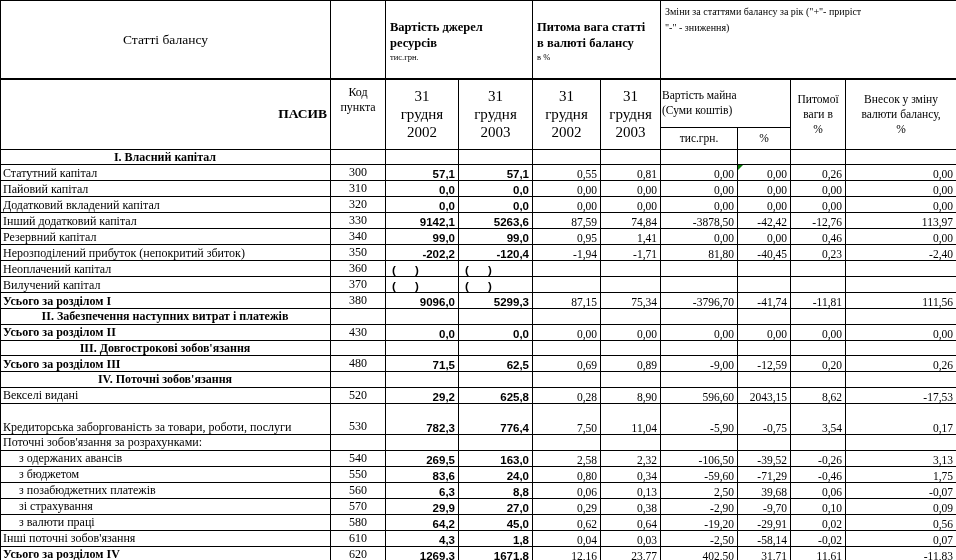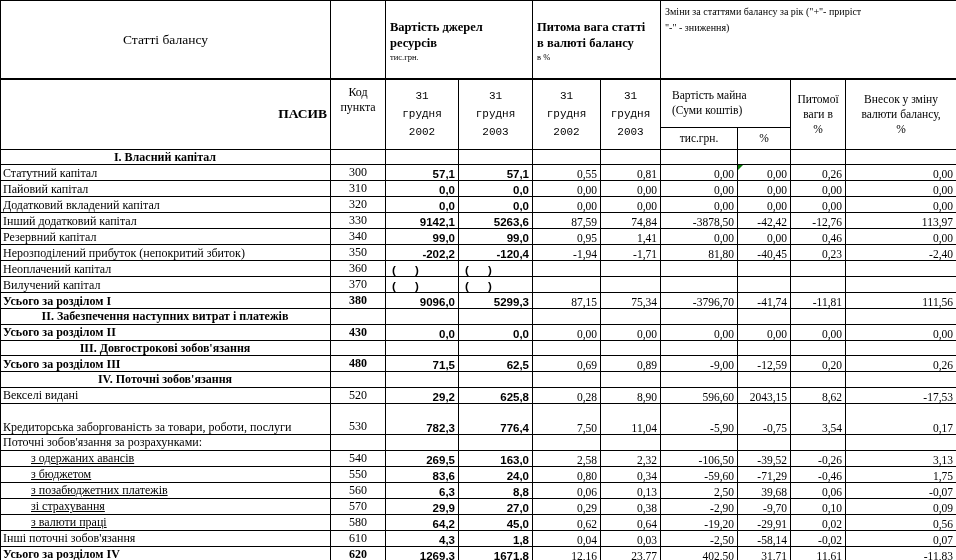--- a/index.html
+++ b/index.html
@@ -10,34 +10,34 @@
   thead tr.h1 td{border-bottom:2.5px solid #000;}
   tr.h1{height:52px;}
   tr.h2{height:48px;}
   tr.h3{height:22px;}
   .h-items{font-size:13.5px;text-align:center;vertical-align:middle;margin-top:32px;}
   .h-grp{vertical-align:top;font-weight:bold;font-size:12.5px;line-height:16px;white-space:pre-line;padding-top:2px;padding-left:4px;}
   .h-grp .unit{display:block;font-weight:normal;font-size:8.5px;line-height:10px;margin-top:1px;}
   .h-chg{font-size:10px;vertical-align:top;white-space:pre-line;line-height:16px;padding-top:3px;padding-left:4px;}
   .h-pasiv{font-weight:bold;font-size:13.5px;text-align:right;vertical-align:middle;}
   .h-code{text-align:center;vertical-align:top;font-size:12px;white-space:pre-line;line-height:15px;padding-top:5px;}
-  .h-date{text-align:center;font-size:11px;white-space:pre-line;line-height:18px;vertical-align:middle;font-family:Liberation Mono, monospace;}
-  .h-majna{font-size:11.5px;white-space:pre-line;vertical-align:middle;line-height:15px;text-align:left;padding-left:11px;}
+  .h-date{text-align:center;font-size:15px;white-space:pre-line;line-height:18px;vertical-align:middle;}
+  .h-majna{font-size:11.5px;white-space:pre-line;vertical-align:middle;line-height:15px;text-align:left;padding-left:1px;}
   .h-sub{text-align:center;font-size:11.5px;}
   .h-mid{text-align:center;font-size:11.5px;white-space:pre-line;line-height:15px;vertical-align:middle;}
   
   tbody tr{height:15.6px;}
   tbody tr.tall{height:31.2px;margin-left:12px;}
   tbody td{vertical-align:bottom;font-size:12px;}
   .lab{text-align:left;padding-left:2px;line-height:14.5px;}
   .lab.sec{font-weight:bold;text-align:center;}
   .lab.tot{font-weight:bold;}
-  .lab.ind{padding-left:30px;text-decoration:underline;}
+  .lab.ind{padding-left:18px;}
   .code{text-align:center;}
-  .code.b{font-weight:bold;text-align:center;}
+  .code.b{font-weight:normal;text-align:center;}
   .nb{font-family:"Liberation Sans",sans-serif;font-weight:bold;font-size:11.5px;text-align:right;}
   .np{font-family:"Liberation Sans",sans-serif;font-weight:bold;font-size:11.5px;text-align:left;white-space:pre;padding-left:6px;}
   .ns{font-size:11.5px;text-align:right;}
   .rel{position:relative;}
   .tri{position:absolute;top:0;left:0;width:0;height:0;border-top:5px solid #0a7a0a;border-right:5px solid transparent;}
 </style>
 </head>
 <body>
 
 <table>

